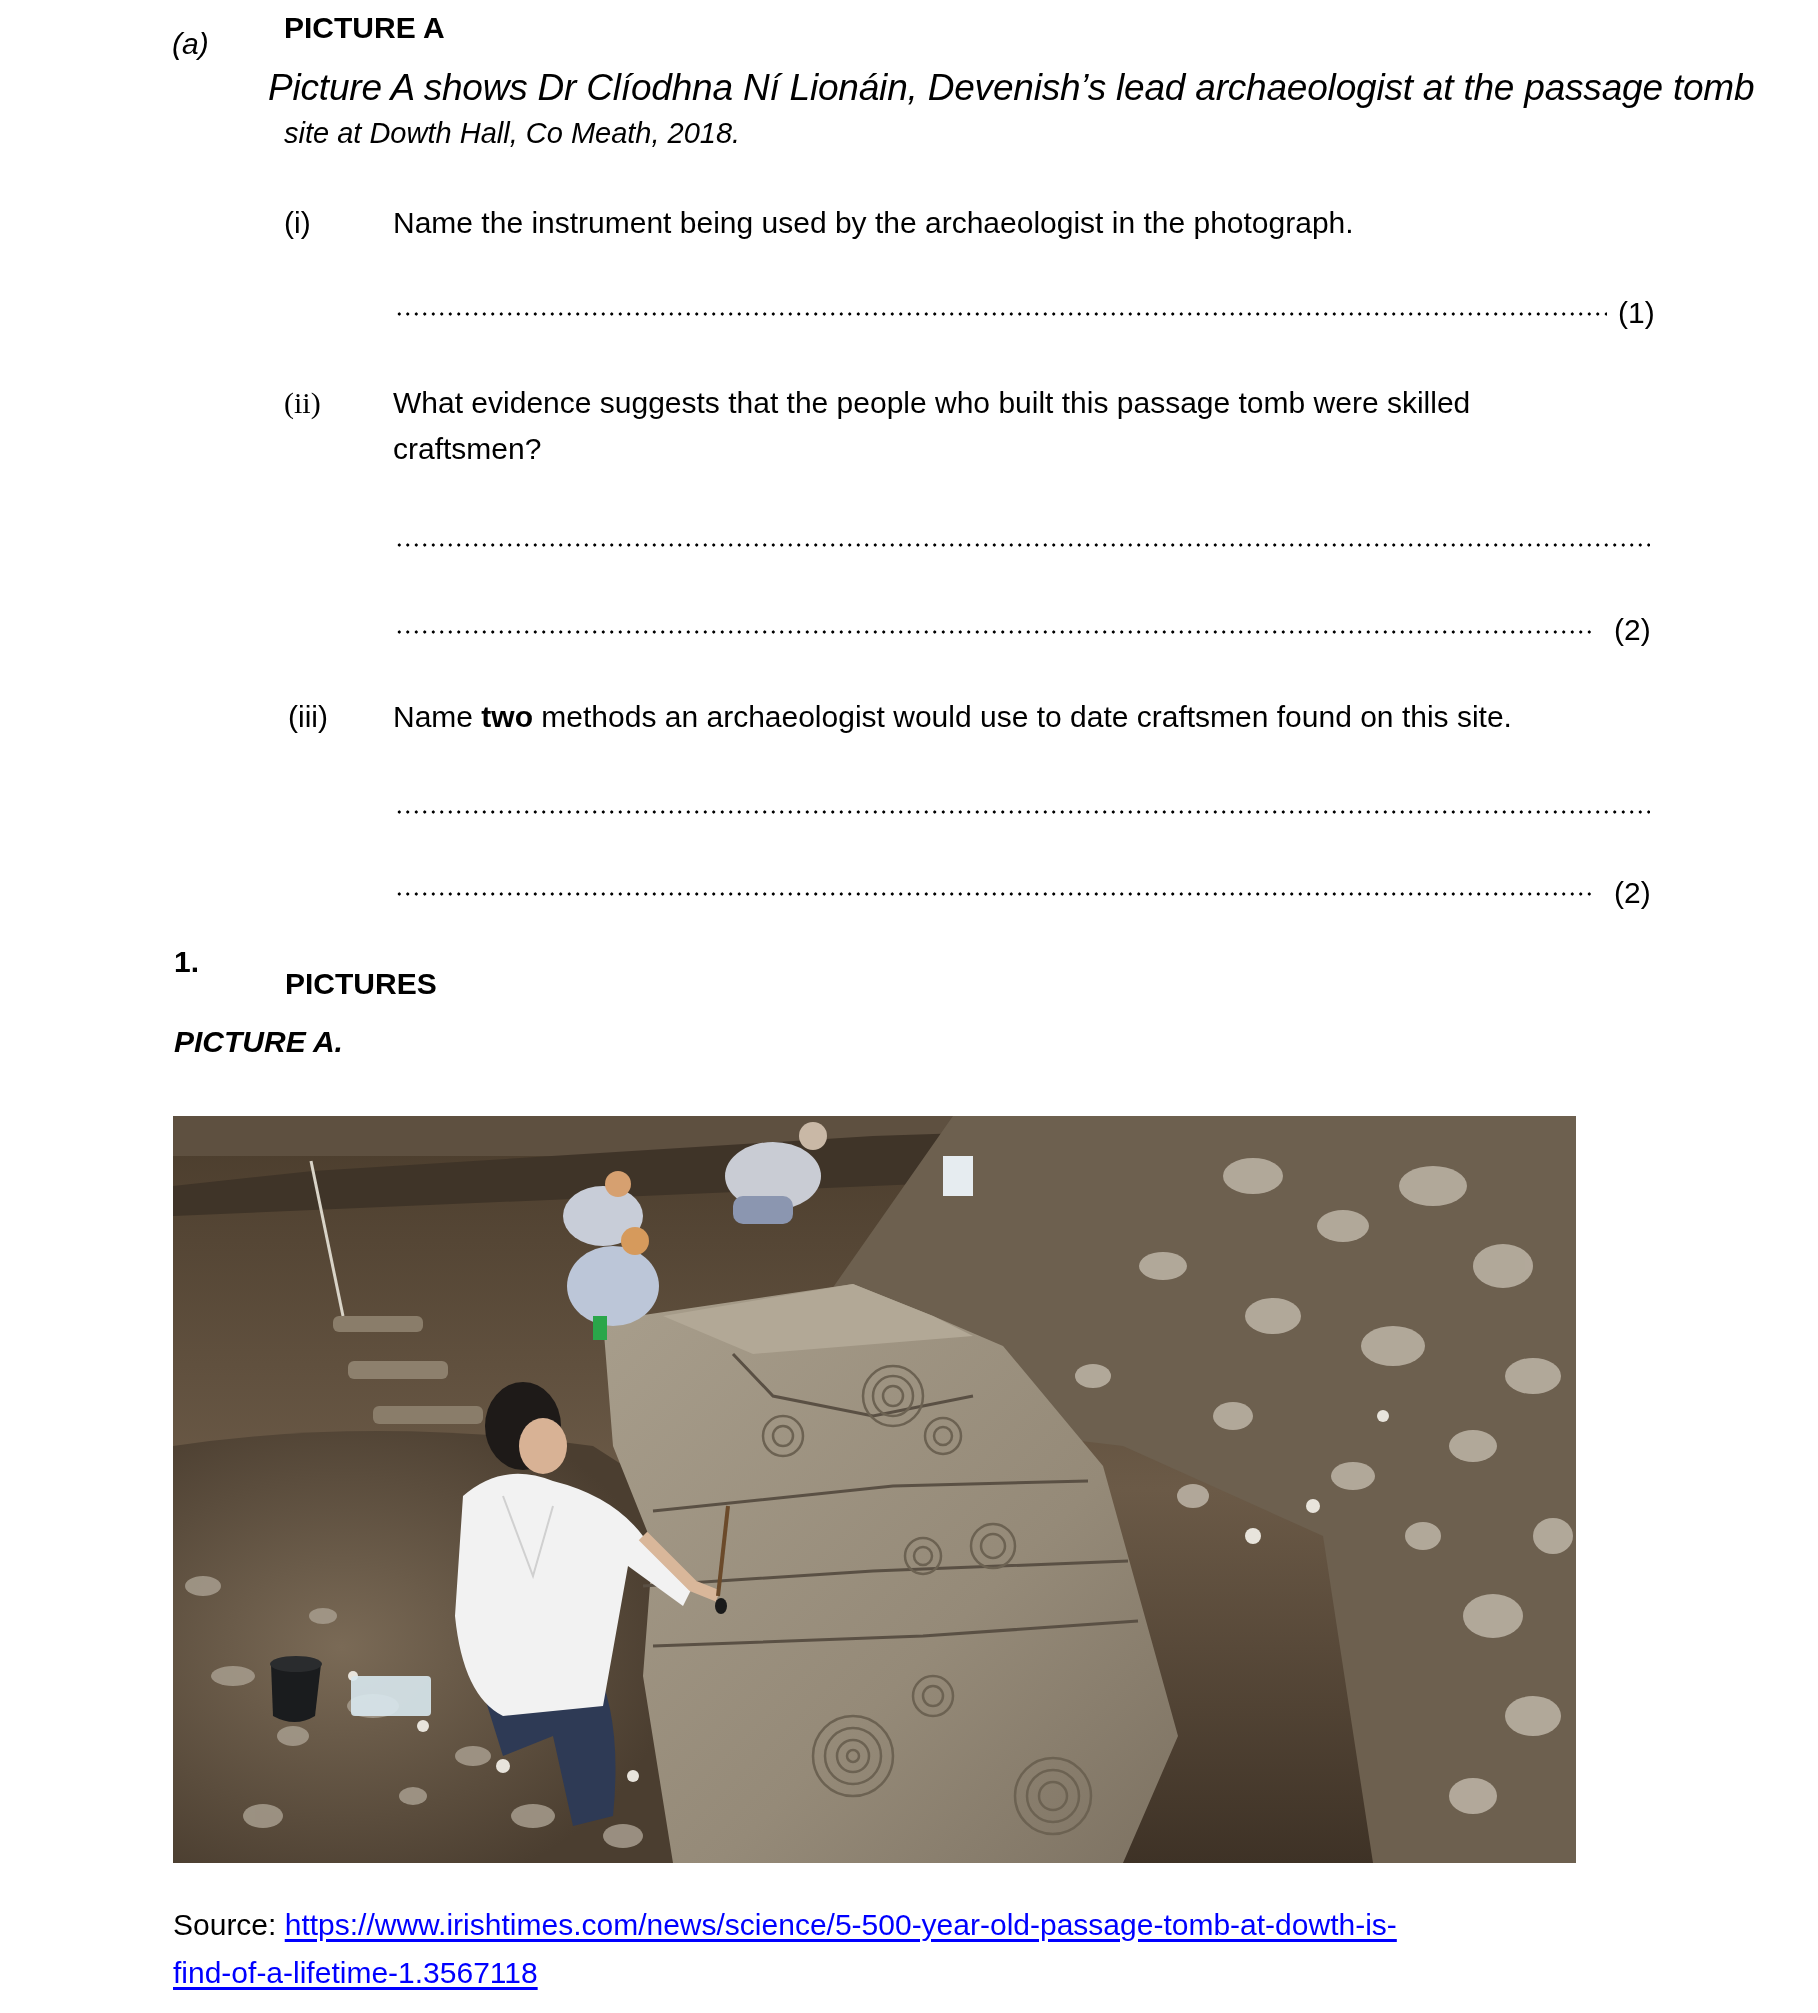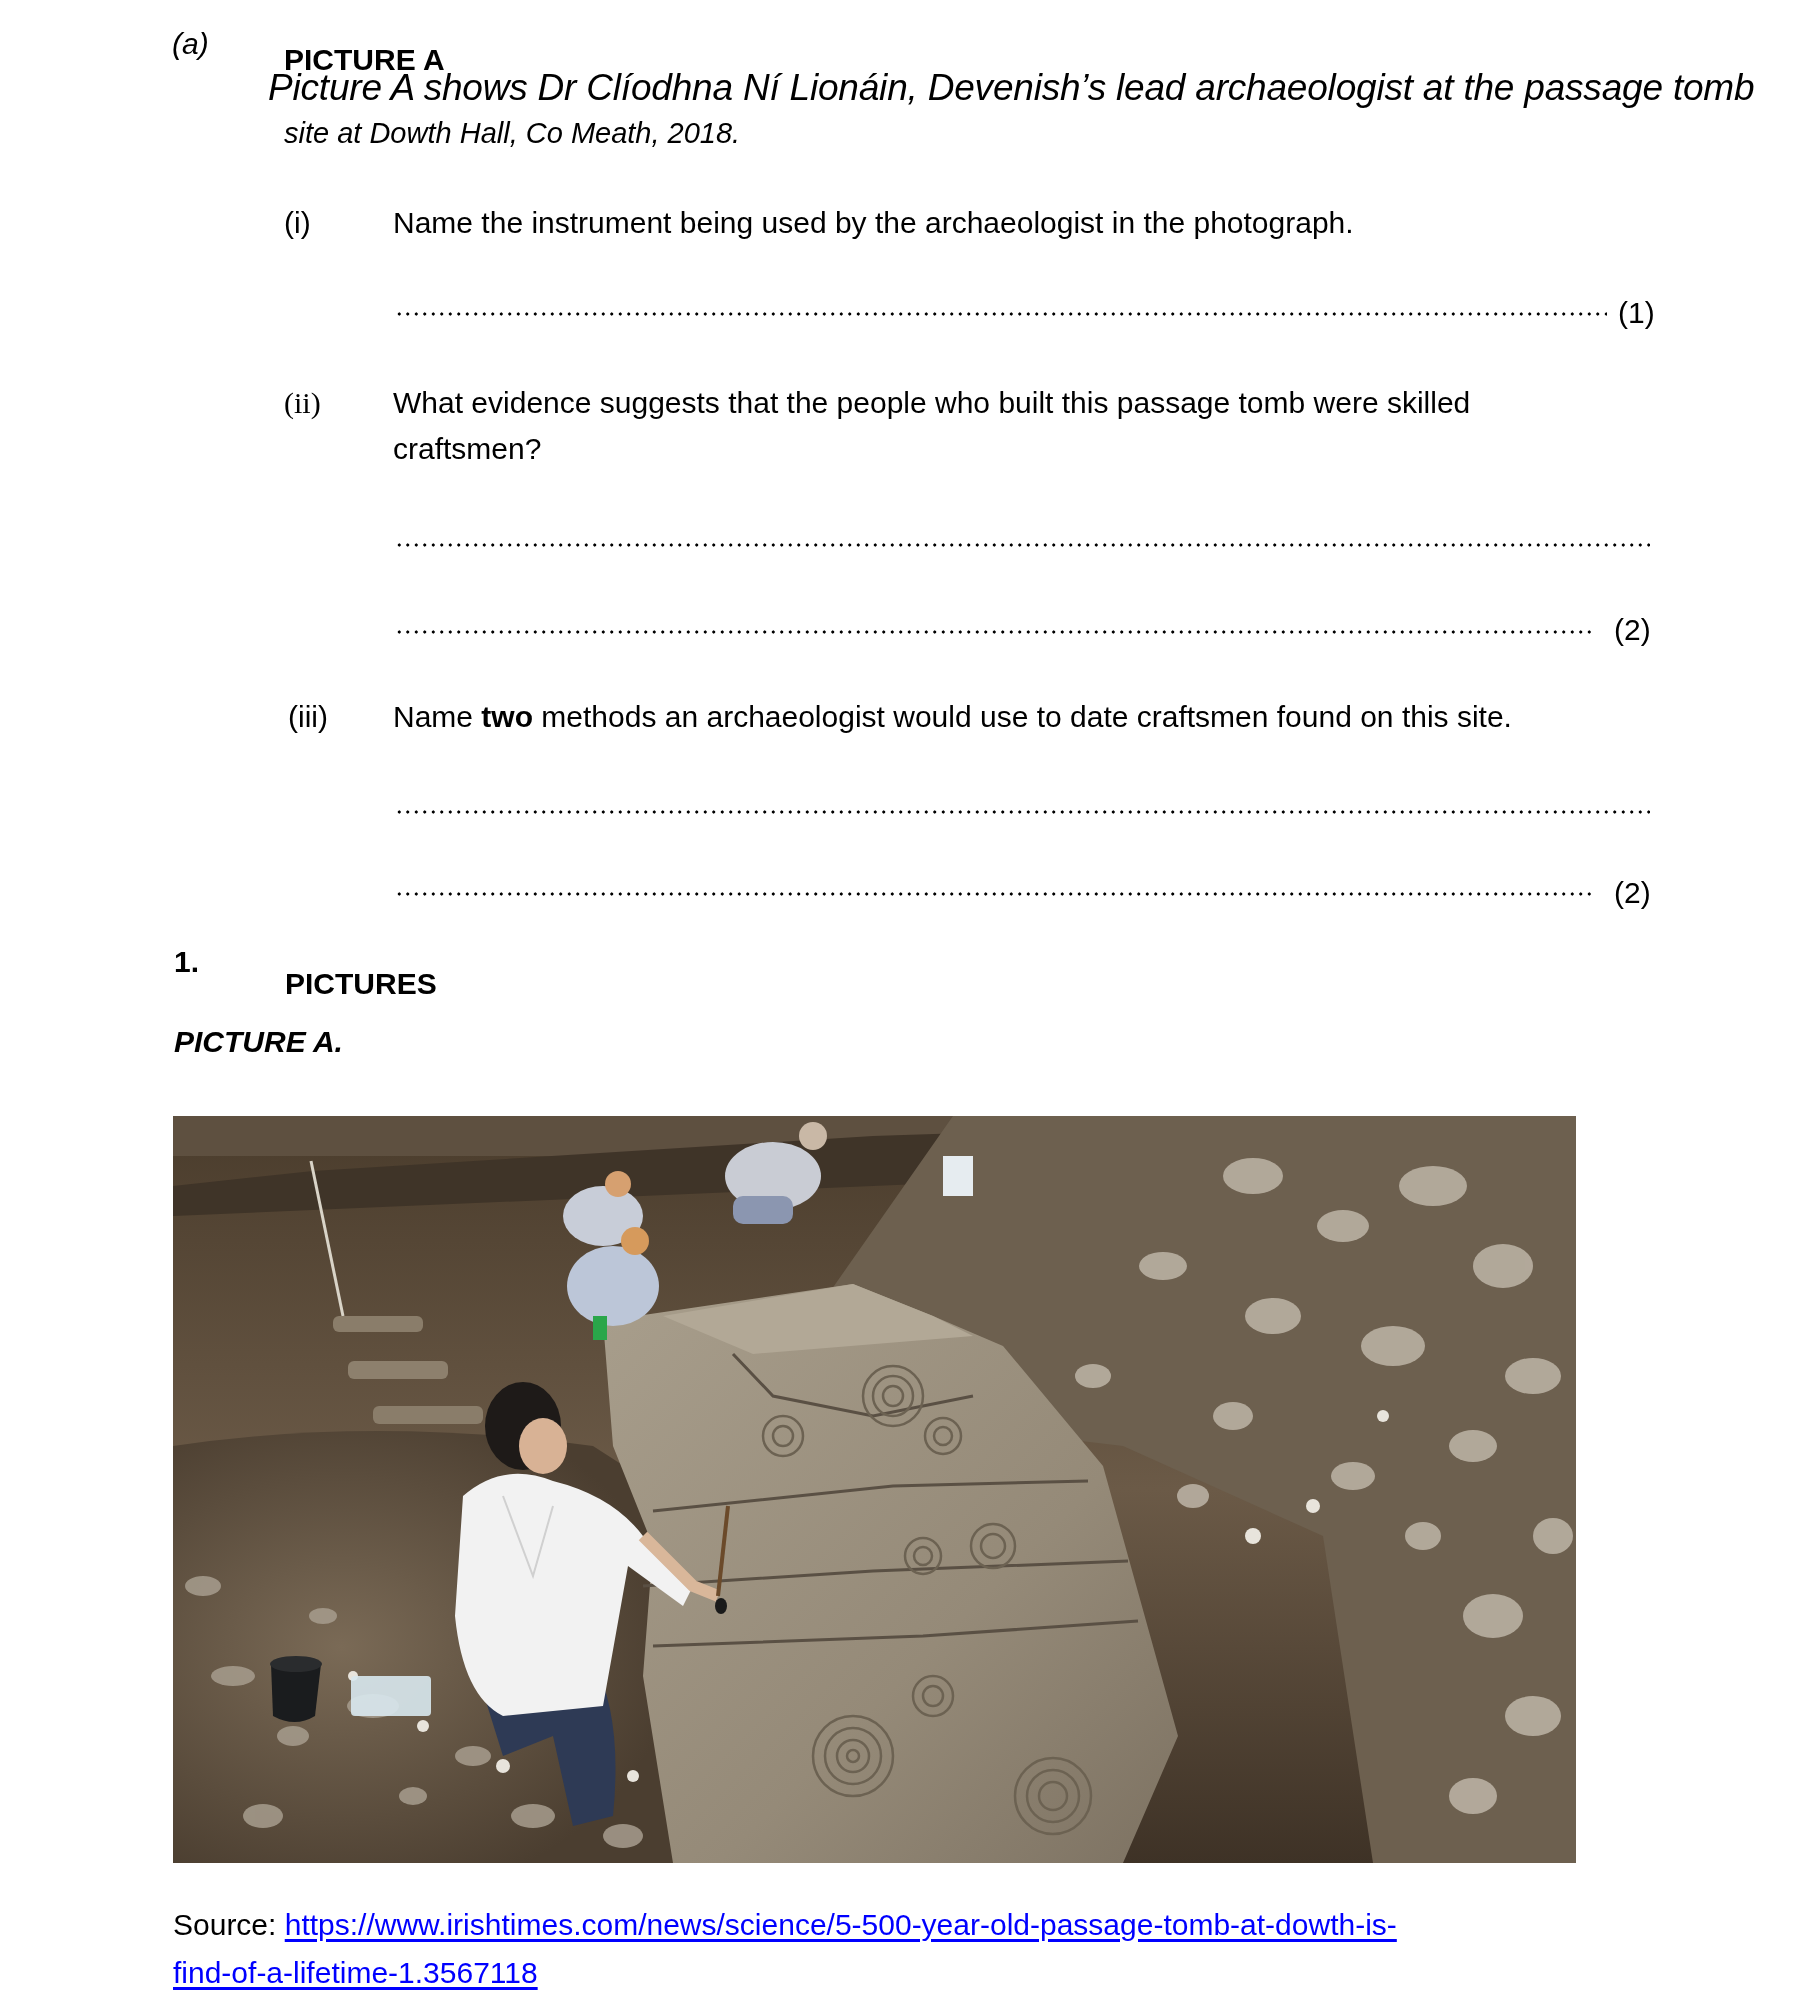--- a/index.html
+++ b/index.html
@@ -13,21 +13,21 @@
           background-size: 8.5px 4px; background-repeat: repeat-x; }
   .mark { position:absolute; font-size:30px; line-height:40px; height:40px; }
   .photo { position:absolute; left:173px; top:1116px; width:1403px; height:747px; overflow:hidden; background:#5a4a3a; }
   .photo svg { display:block; }
   a.src { color:#0000ff; text-decoration:underline; text-underline-offset:4px; }
 </style>
 </head>
 <body>
 
 <div class="line it" style="left:172px; top:24px;">(a)</div>
-<div class="line b" style="left:284px; top:40px;">PICTURE A</div>
+<div class="line b" style="left:284px; top:8px;">PICTURE A</div>
 <div class="line it" style="left:268px; top:68px; font-size:37px; letter-spacing:-0.2px;font-style:italic;">Picture A shows Dr Clíodhna Ní Lionáin, Devenish’s lead archaeologist at the passage tomb</div>
 <div class="line it" style="left:284px; top:113px; font-size:29px;">site at Dowth Hall, Co Meath, 2018.</div>
 
 <div class="line" style="left:284px; top:203px;">(i)</div>
 <div class="line" style="left:393px; top:203px;">Name the instrument being used by the archaeologist in the photograph.</div>
 <div class="dots" style="left:395px; top:312px; width:1212px;"></div>
 <div class="mark" style="left:1618px; top:293px;">(1)</div>
 
 <div class="line" style="left:284px; top:383px;font-family:Liberation Serif, serif;">(ii)</div>
 <div class="line" style="left:393px; top:383px;">What evidence suggests that the people who built this passage tomb were skilled</div>

